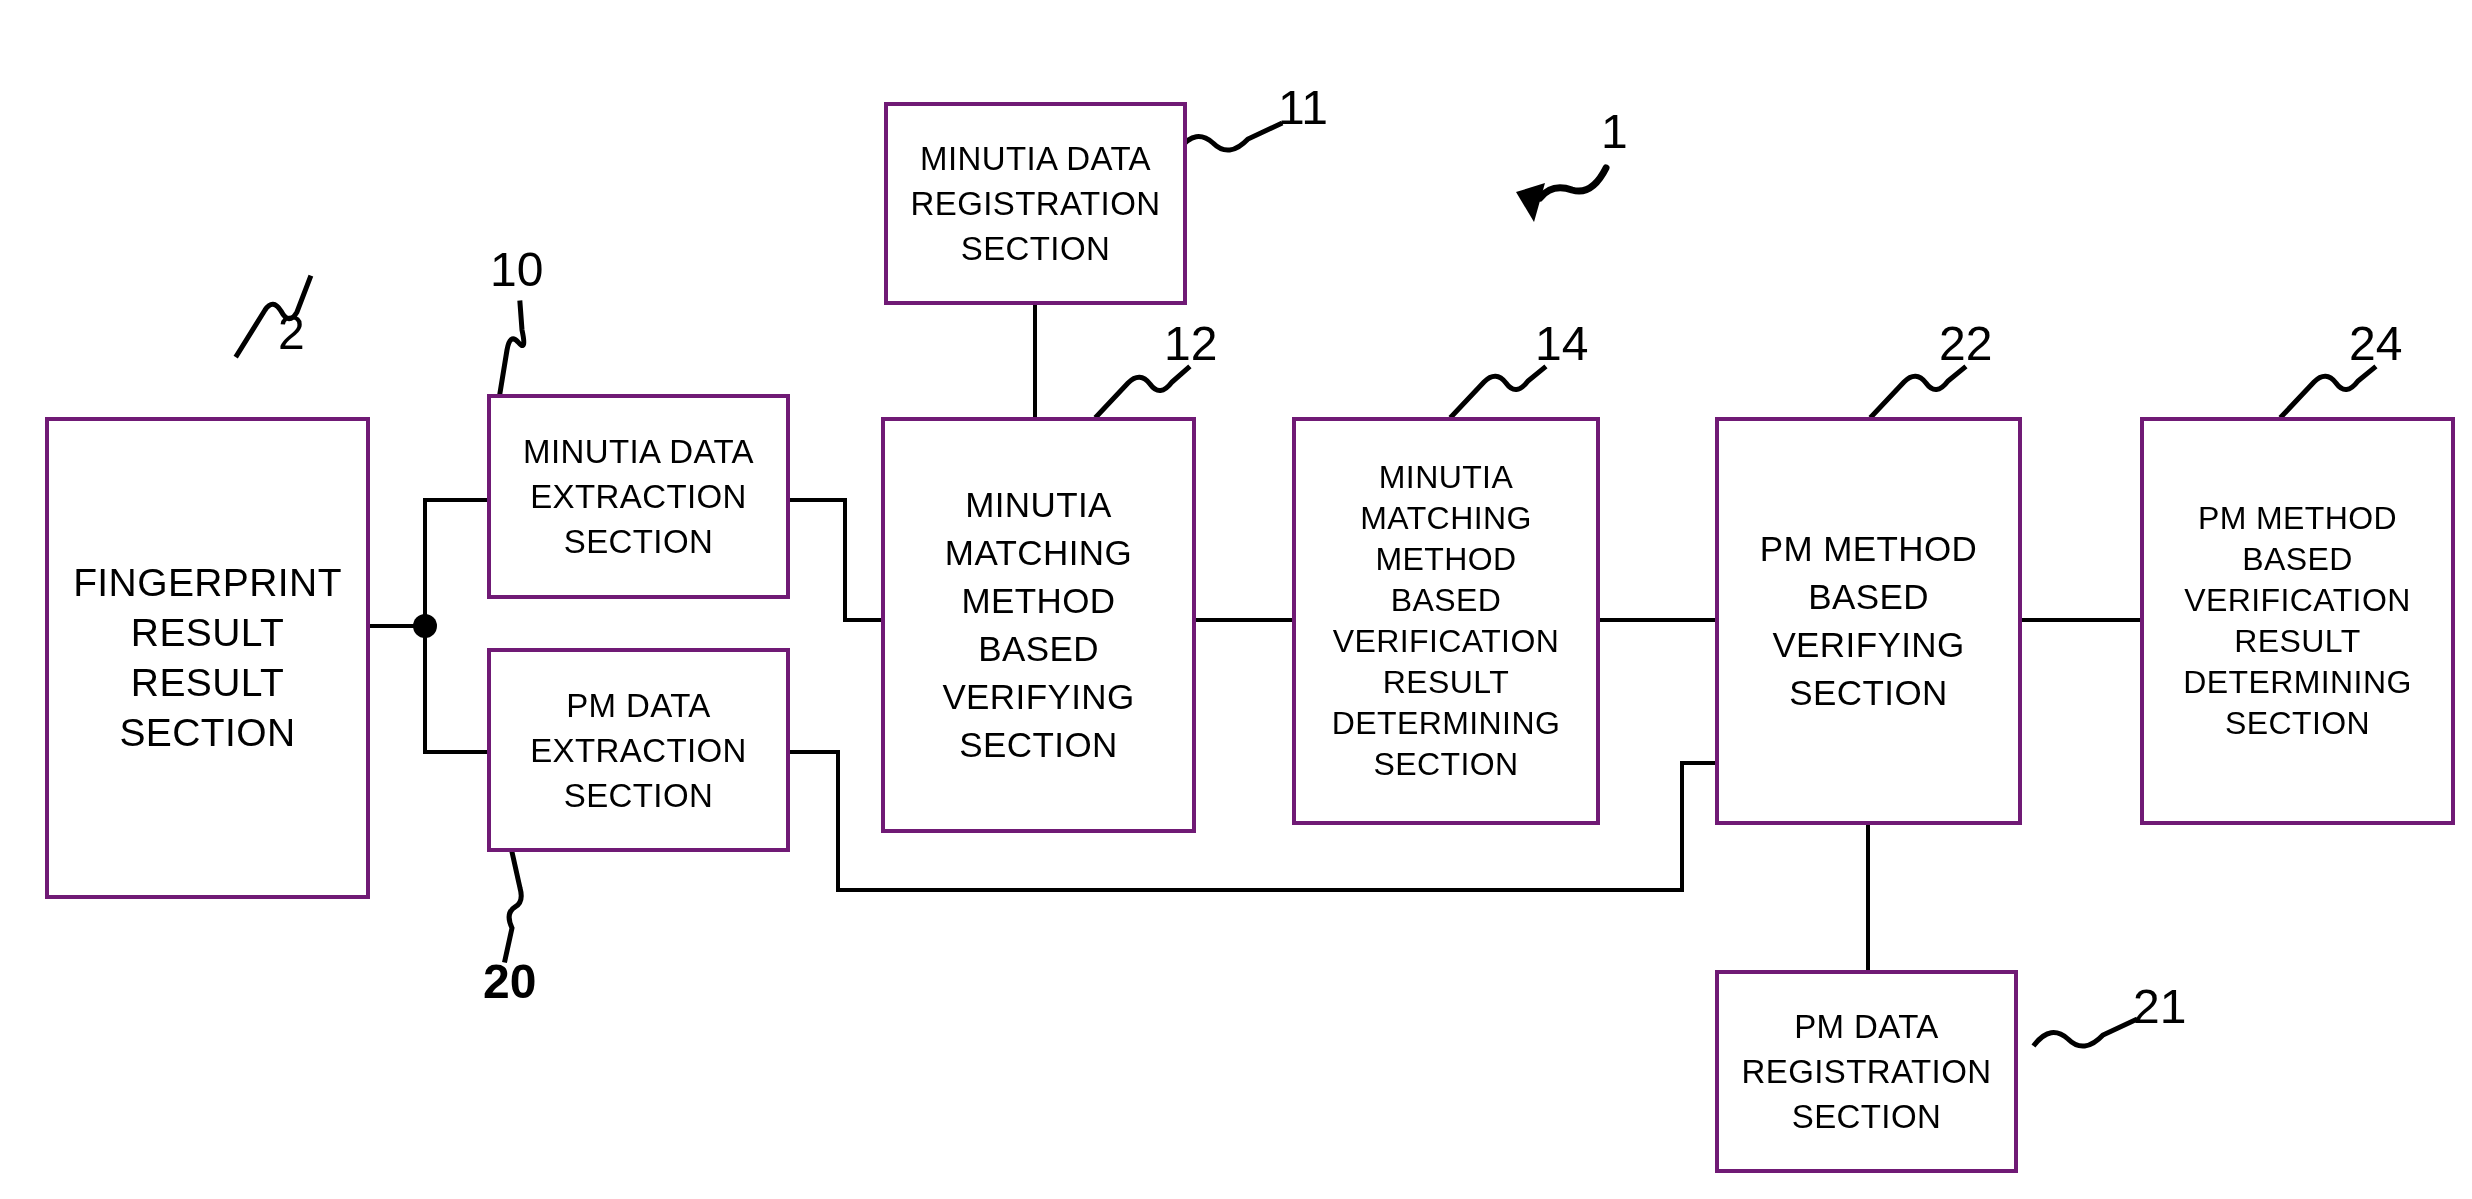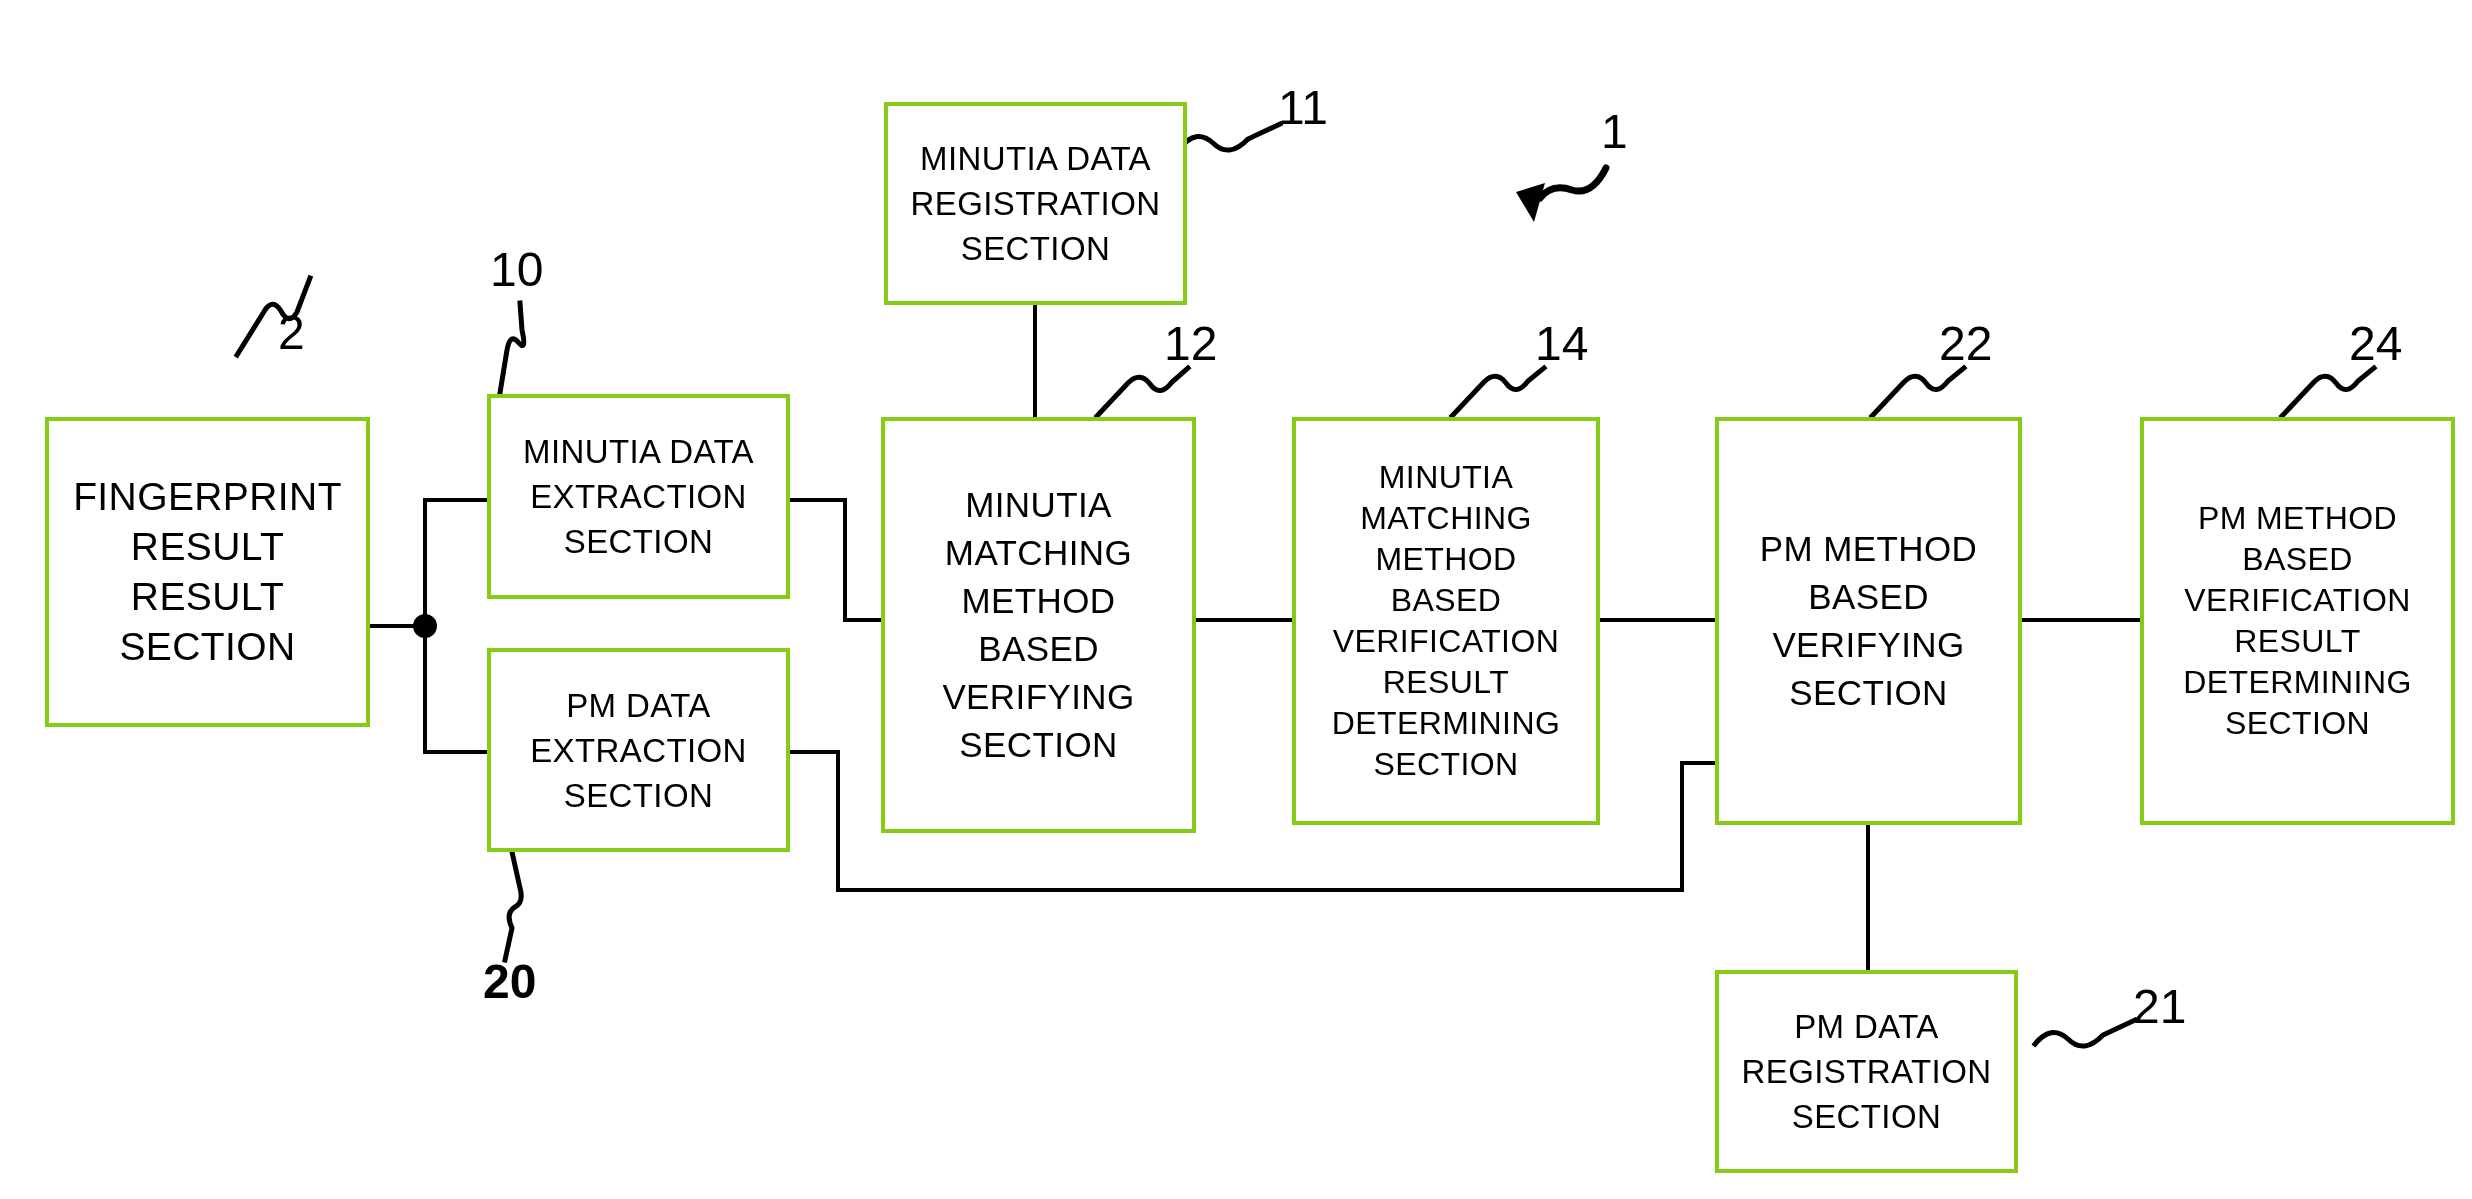--- a/index.html
+++ b/index.html
@@ -19,21 +19,21 @@
   #figure-svg {
     position: absolute;
     left: 0;
     top: 0;
     width: 2472px;
     height: 1199px;
   }
   .blk {
     position: absolute;
     box-sizing: border-box;
-    border: 4px solid #84cc16;
+    border: 4px solid #701a75;
     background: #ffffff;
     display: flex;
     flex-direction: column;
     align-items: center;
     justify-content: center;
     text-align: center;
     color: #000000;
     letter-spacing: 0.4px;
     z-index: 5;
   }
@@ -111,21 +111,21 @@
 
       <path d="M 512 852 L 520 888 Q 524 902 515 907 Q 505 913 512 928 L 505 960" stroke-width="5"></path>
 
       <path d="M 2035 1044 Q 2051 1024 2068 1039 Q 2084 1055 2103 1035 L 2135 1020" stroke-width="5"></path>
 
       <path d="M 1606 168 Q 1592 196 1572 190 Q 1552 183 1540 198" stroke-width="7" stroke-linecap="round"></path>
       <polygon points="1545,183 1534,222 1516,192" fill="#000000" stroke="none"></polygon>
     </g>
   </svg>
 
-  <div class="blk f-lg" style="left:45px; top:417px; width:325px; height:310px;">
+  <div class="blk f-lg" style="left:45px; top:417px; width:325px; height:482px;">
     <span class="ln">FINGERPRINT</span>
     <span class="ln">RESULT</span>
     <span class="ln">RESULT</span>
     <span class="ln">SECTION</span>
   </div>
 
   <div class="blk f-sm" style="left:487px; top:394px; width:303px; height:205px;">
     <span class="ln">MINUTIA DATA</span>
     <span class="ln">EXTRACTION</span>
     <span class="ln">SECTION</span>

